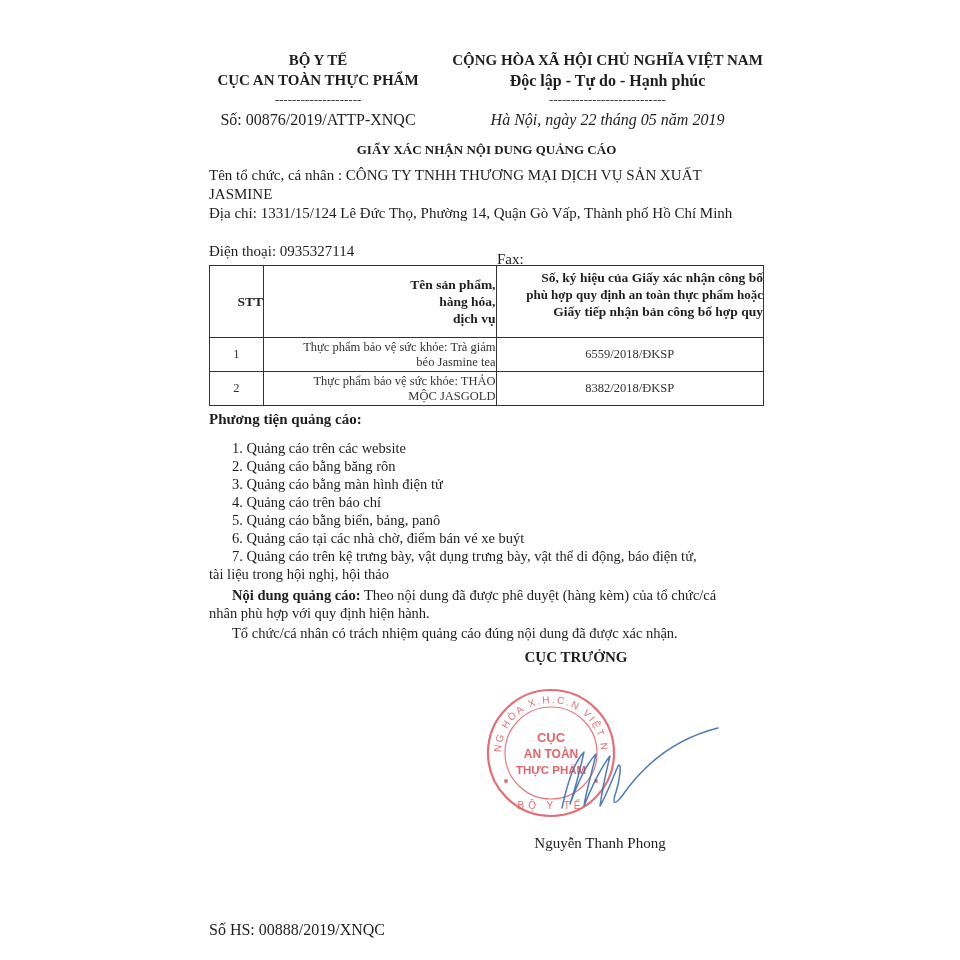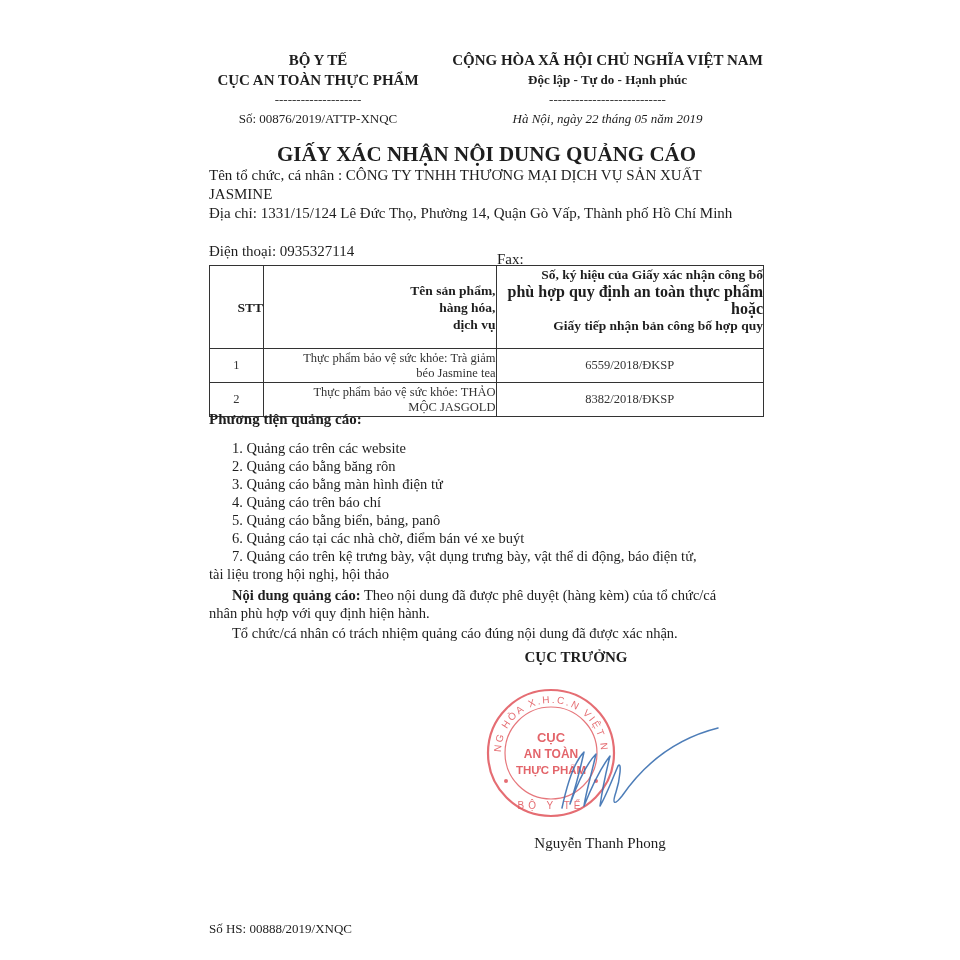--- a/index.html
+++ b/index.html
@@ -5,21 +5,21 @@
     html, body { margin: 0; padding: 0; }
     body {
       width: 960px; height: 960px; background: #ffffff; position: relative; overflow: hidden;
       font-family: "Liberation Serif", "DejaVu Serif", serif; color: #1e1e1e;
     }
     .abs { position: absolute; white-space: nowrap; }
     .center { text-align: center; }
     .b { font-weight: bold; }
     .i { font-style: italic; }
     .f15 { font-size: 15px; }
-    .f14 { font-size: 13px; }
+    .f14 { font-size: 16px; }
     .dash { letter-spacing: 0px; font-size: 13px; line-height: 10px; color: #333; }
 
     table.prod {
       position: absolute; left: 209px; top: 265px; width: 555px;
       border-collapse: collapse; font-family: "Liberation Serif", serif;
     }
     table.prod td, table.prod th {
       border: 1.5px solid #333; padding: 0; vertical-align: middle;
     }
     table.prod th { font-weight: bold; font-size: 13.5px; line-height: 17px; text-align: right; margin-top: 46px; }
@@ -43,21 +43,21 @@
 <div class="abs center b f15" style="left:209px; top:52px; width:218px;">BỘ Y TẾ</div>
 <div class="abs center b f15" style="left:209px; top:72px; width:218px;">CỤC AN TOÀN THỰC PHẨM</div>
 <div class="abs center dash" style="left:209px; top:95px; width:218px;">--------------------</div>
 <div class="abs center f14" style="left:209px; top:111px; width:218px;">Số:  00876/2019/ATTP-XNQC</div>
 
 <div class="abs center b f15" style="left:440px; top:52px; width:335px;">CỘNG HÒA XÃ HỘI CHỦ NGHĨA VIỆT NAM</div>
 <div class="abs center b f14" style="left:440px; top:72px; width:335px;">Độc lập - Tự do - Hạnh phúc</div>
 <div class="abs center dash" style="left:440px; top:95px; width:335px;">---------------------------</div>
 <div class="abs center i f14" style="left:440px; top:111px; width:335px;">Hà Nội, ngày 22 tháng 05 năm 2019</div>
 
-<div class="abs center b" style="left:209px; top:142px; width:555px; font-size:21px;">GIẤY XÁC NHẬN NỘI DUNG QUẢNG CÁO</div>
+<div class="abs center b" style="left:209px; top:142px; width:555px; font-size:13px;">GIẤY XÁC NHẬN NỘI DUNG QUẢNG CÁO</div>
 
 <div class="abs f15" style="left:209px; top:167px;">Tên tổ chức, cá nhân : CÔNG TY TNHH THƯƠNG MẠI DỊCH VỤ SẢN XUẤT</div>
 <div class="abs f15" style="left:209px; top:186px;">JASMINE</div>
 <div class="abs f15" style="left:209px; top:205px;">Địa chỉ: 1331/15/124 Lê Đức Thọ, Phường 14, Quận Gò Vấp, Thành phố Hồ Chí Minh</div>
 <div class="abs f15" style="left:209px; top:243px;">Điện thoại: 0935327114</div>
 <div class="abs f15" style="left:497px; top:243px;margin-top:8px;">Fax:</div>
 
 <table class="prod">
   <colgroup>
     <col style="width:54px">
@@ -67,21 +67,21 @@
   <tbody>
       <tr class="hdr-row">
     <th><span>STT</span></th>
     <th>
       <div>Tên sản phẩm,</div>
       <div>hàng hóa,</div>
       <div>dịch vụ</div>
     </th>
     <th style="padding-bottom:14px;">
       <div>Số, ký hiệu của Giấy xác nhận công bố</div>
-      <div style="font-size:16px;">phù hợp quy định an toàn thực phẩm hoặc</div>
+      <div style="font-size:13px;">phù hợp quy định an toàn thực phẩm hoặc</div>
       <div>Giấy tiếp nhận bản công bố hợp quy</div>
     </th>
   </tr>
   <tr class="body-row">
     <td class="stt">1</td>
     <td class="name">
       <div>Thực phẩm bảo vệ sức khỏe: Trà giảm</div>
       <div>béo Jasmine tea</div>
     </td>
     <td class="code">6559/2018/ĐKSP</td>

